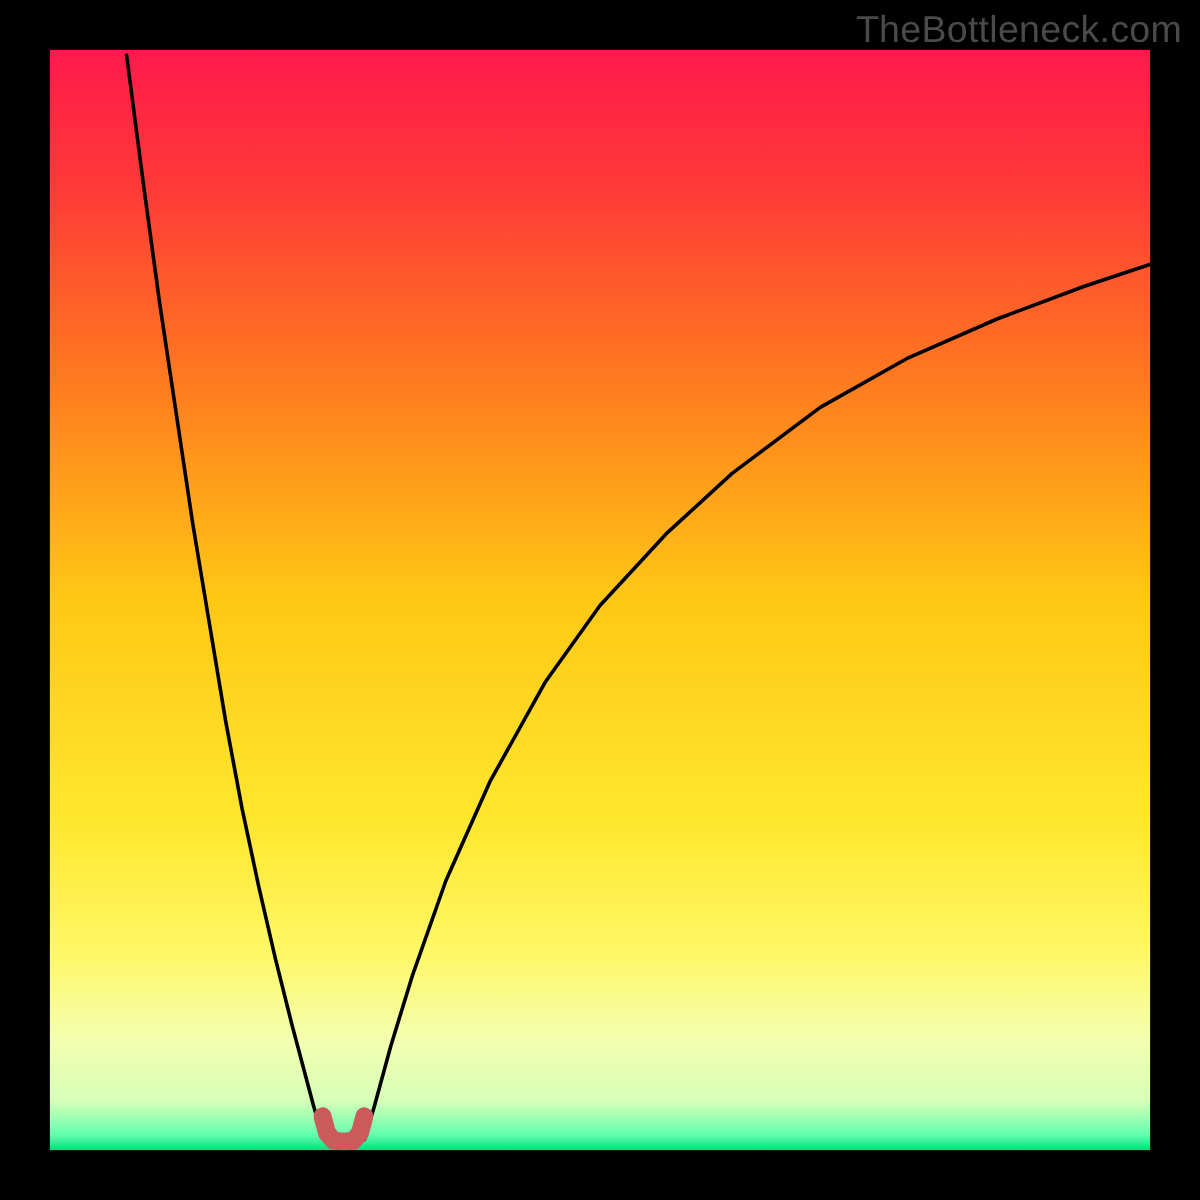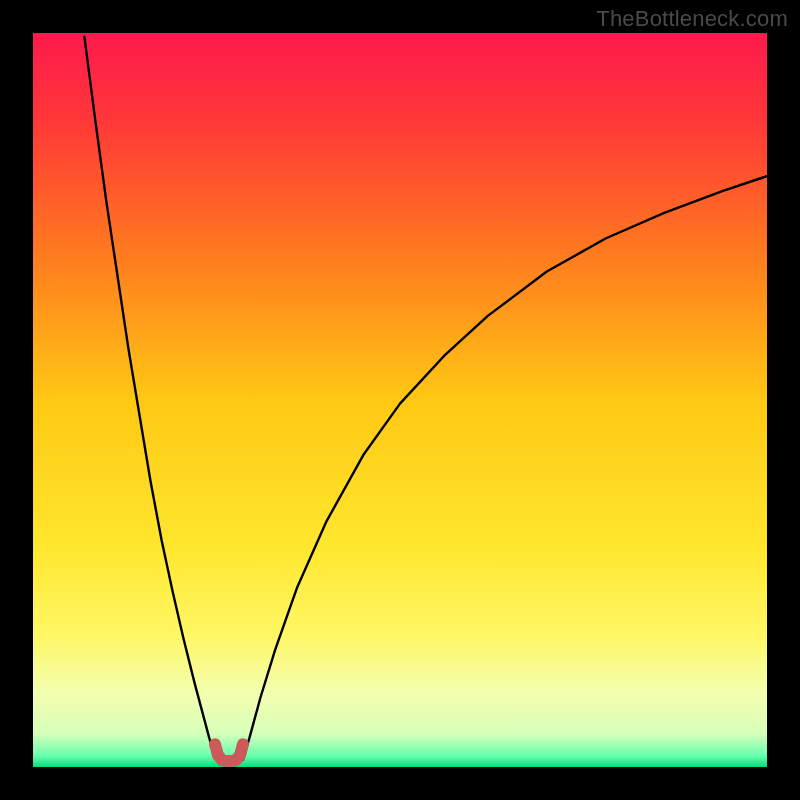--- a/index.html
+++ b/index.html
@@ -22,21 +22,21 @@
     top: 33px;
     width: 734px;
     height: 734px;
     overflow: hidden;
   }
   .watermark {
     position: absolute;
     top: 6px;
     right: 12px;
     color: #4a4a4a;
-    font-size: 22px;
+    font-size: 25px;
     font-weight: 500;
     letter-spacing: 0.2px;
     user-select: none;
   }
 </style>
 </head>
 <body>
 
 <div class="frame">
   <div class="watermark">TheBottleneck.com</div>

